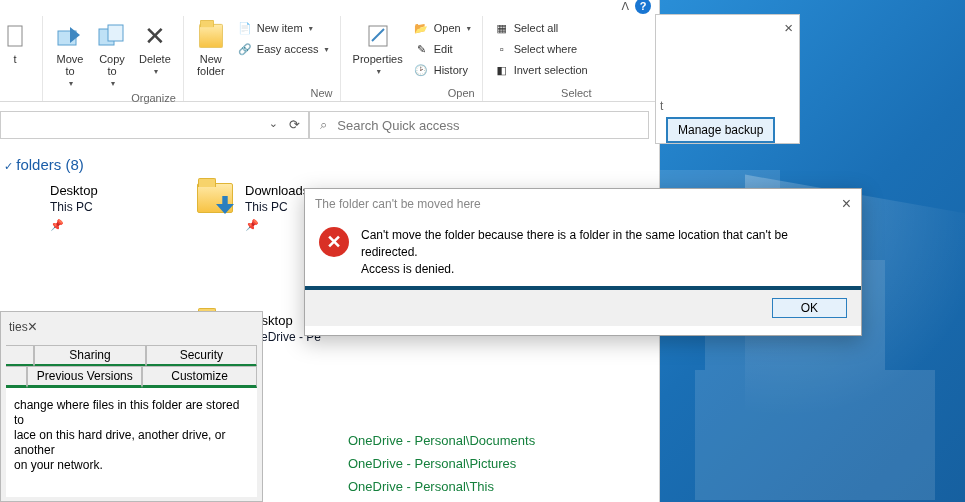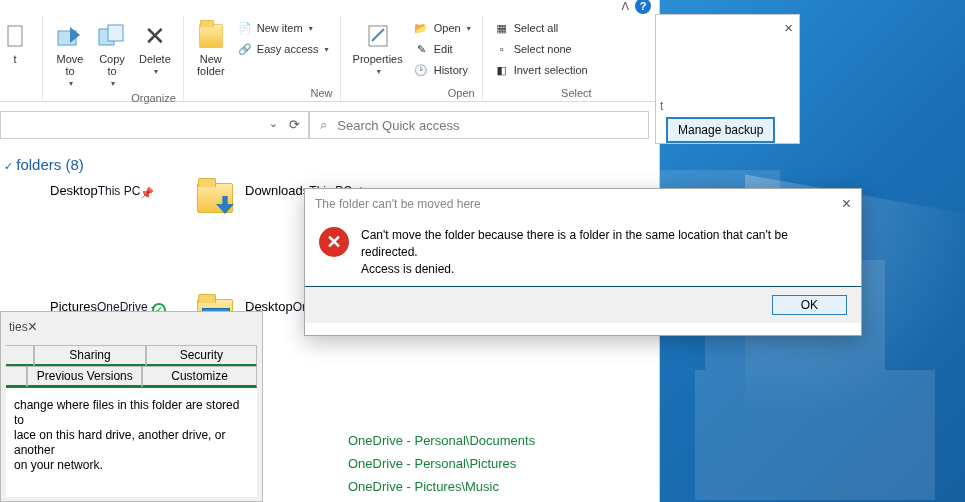--- a/index.html
+++ b/index.html
@@ -44,21 +44,21 @@
   .addrbox .drop{position:absolute;right:30px;top:5px;color:#555;font-size:11px}
   .addrbox .refresh{position:absolute;right:8px;top:5px;color:#555;font-size:13px}
   .search{width:340px;height:28px;border:1px solid #ccc;display:flex;align-items:center;
     padding:0 10px;color:#777;font-size:13px;gap:10px}
 
   .section-head{color:#1a5da8;font-size:15px;padding:8px 0 10px 4px}
 
   .grid{display:flex;flex-wrap:wrap;gap:40px 25px;padding-left:2px}
   .item{display:flex;gap:8px;width:200px}
   .item .ficon{width:40px;height:36px;position:relative;flex-shrink:0}
-  .item .meta{display:flex;line-height:16px;font-size:13px}
+  .item .meta{display:flex;flex-direction:column;line-height:16px;font-size:13px}
   .item .meta .n{color:#000}
   .item .meta .p{color:#0f172a;font-size:12px}
   .pin{color:#555;font-size:11px;margin-top:2px}
   .greencheck{position:absolute;right:0;top:20px;width:14px;height:14px;border:2px solid #1aab3c;
     border-radius:50%;display:flex;align-items:center;justify-content:center;color:#1aab3c;font-size:9px;font-weight:bold}
 
   
   .backup-panel{position:absolute;left:655px;top:14px;width:145px;height:130px;background:#fff;
     border:1px solid #c8c8c8;z-index:2}
   .backup-panel .close{position:absolute;right:6px;top:4px;font-size:15px;color:#555}
@@ -83,21 +83,21 @@
   
   .errdlg{position:absolute;left:304px;top:188px;width:558px;height:148px;background:#fff;
     border:1px solid #a7a7a7;z-index:5;box-shadow:0 6px 20px rgba(0,0,0,.25)}
   .errdlg .titlebar{display:flex;justify-content:space-between;align-items:center;
     padding:6px 10px;font-size:12px;color:#888}
   .errdlg .titlebar .x{font-size:16px;color:#555}
   .errdlg .content{display:flex;gap:12px;padding:8px 16px 8px 14px;font-size:12px;line-height:17px;color:#000}
   .err-icon{width:30px;height:30px;border-radius:50%;background:#d93025;flex-shrink:0;
     display:flex;align-items:center;justify-content:center;color:#fff;font-size:18px;font-weight:bold}
   .errdlg .btnrow{display:flex;justify-content:flex-end;padding:8px 14px;background:#f0f0f0;
-    border-top:1px solid #0c4a6e}
+    border-top:4px solid #0c4a6e}
   .okbtn{border:1px solid #2a7fbf;background:#e5f1fb;font-size:12px;padding:2px 28px}
 
   
   .paths{position:absolute;left:300px;bottom:4px;width:360px;font-size:13px;color:#15803d;z-index:2}
   .paths div{padding:4px 0 4px 48px}
 
   
   .foldI{width:36px;height:30px;background:linear-gradient(#ffe9a6,#f7c344);
     border-radius:2px;position:relative;border:1px solid #e0b536}
   .foldI::before{content:"";position:absolute;top:-6px;left:0;width:16px;height:8px;
@@ -229,21 +229,21 @@
 
     <div class="rgroup" style="border-right:none">
       <div class="row">
         <div class="col">
           <div class="rmini">
               <span class="ico">▦</span>
               <span>Select all</span>
             </div>
           <div class="rmini">
               <span class="ico">▫</span>
-              <span>Select none</span>
+              <span>Select where</span>
             </div>
           <div class="rmini">
               <span class="ico">◧</span>
               <span>Invert selection</span>
             </div>
         </div>
       </div>
       <div class="glabel">Select</div>
     </div>
   </div>
@@ -333,21 +333,21 @@
   <div class="body">
     <p style="white-space:pre-line">change where files in this folder are stored to
 lace on this hard drive, another drive, or another
 on your network.</p>
   </div>
 </div>
 
 <div class="paths">
   <div>OneDrive - Personal\Documents</div>
   <div>OneDrive - Personal\Pictures</div>
-  <div>OneDrive - Pictures\Music</div>
+  <div>OneDrive - Personal\This</div>
 </div>
 
 <div class="errdlg">
   <div class="titlebar">
     <span>The folder can't be moved here</span>
     <span class="x">×</span>
   </div>
   <div class="content">
     <div class="err-icon">✕</div>
     <div style="white-space:pre-line">Can't move the folder because there is a folder in the same location that can't be redirected.

